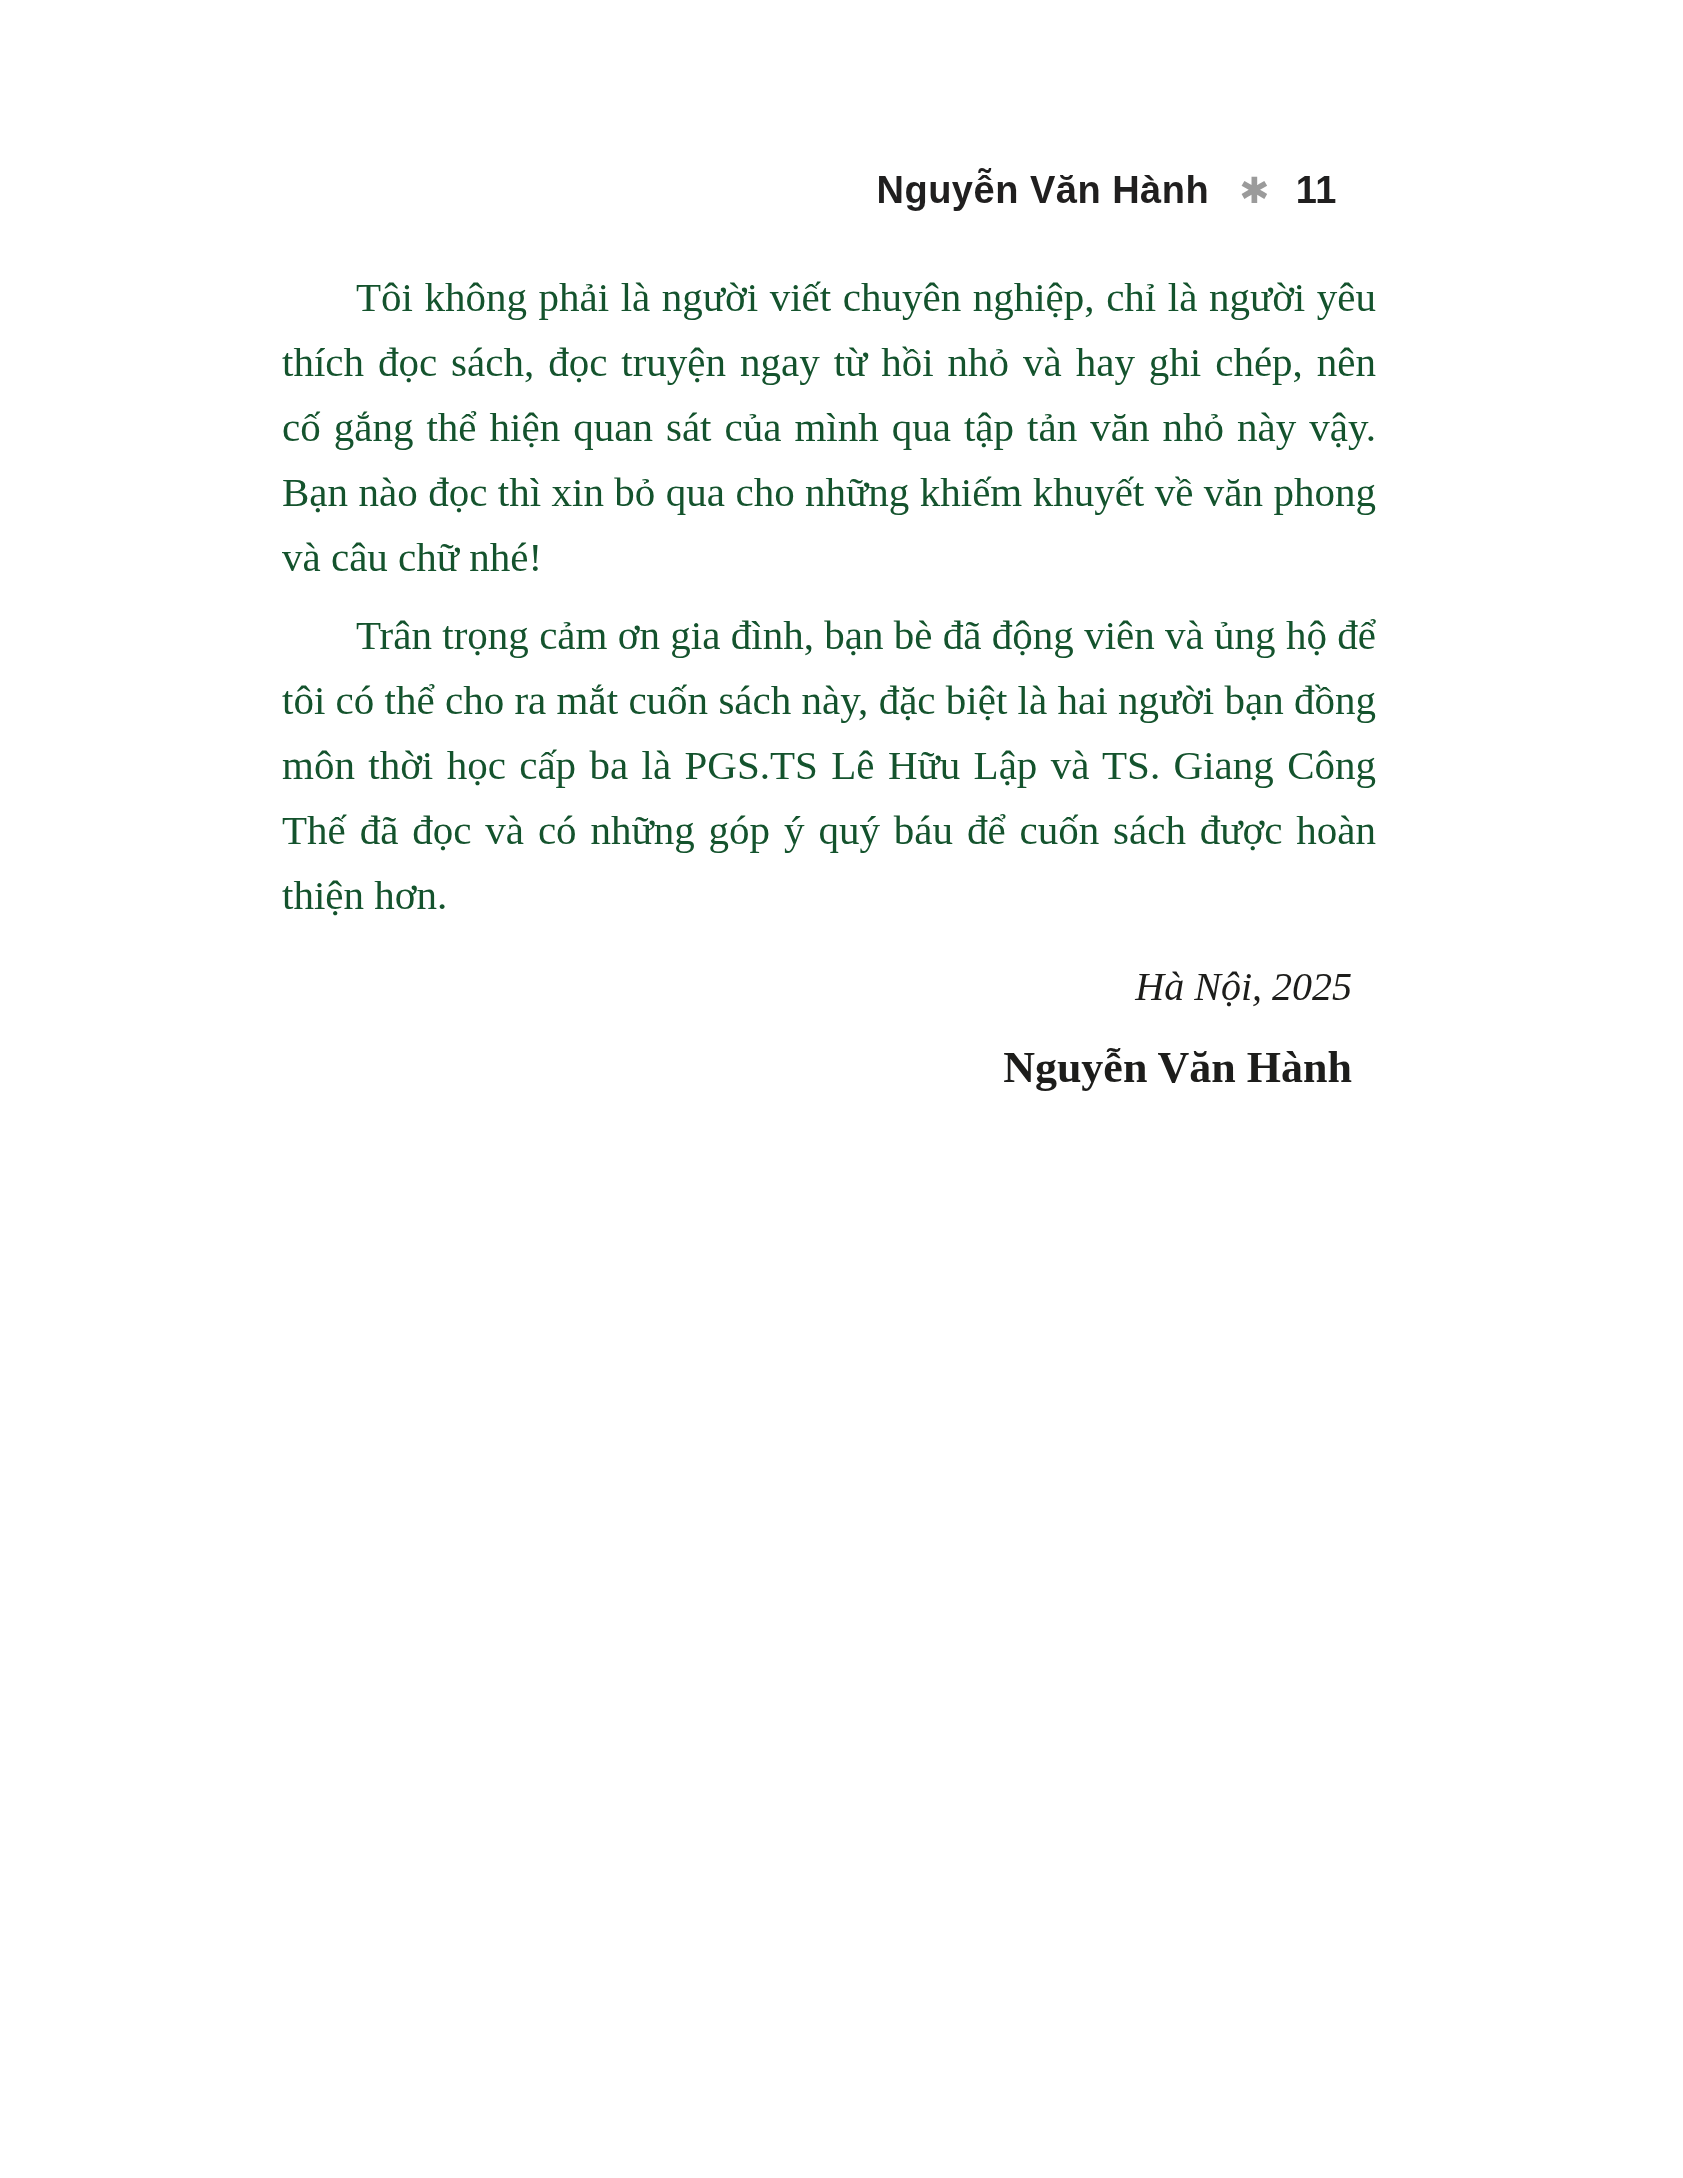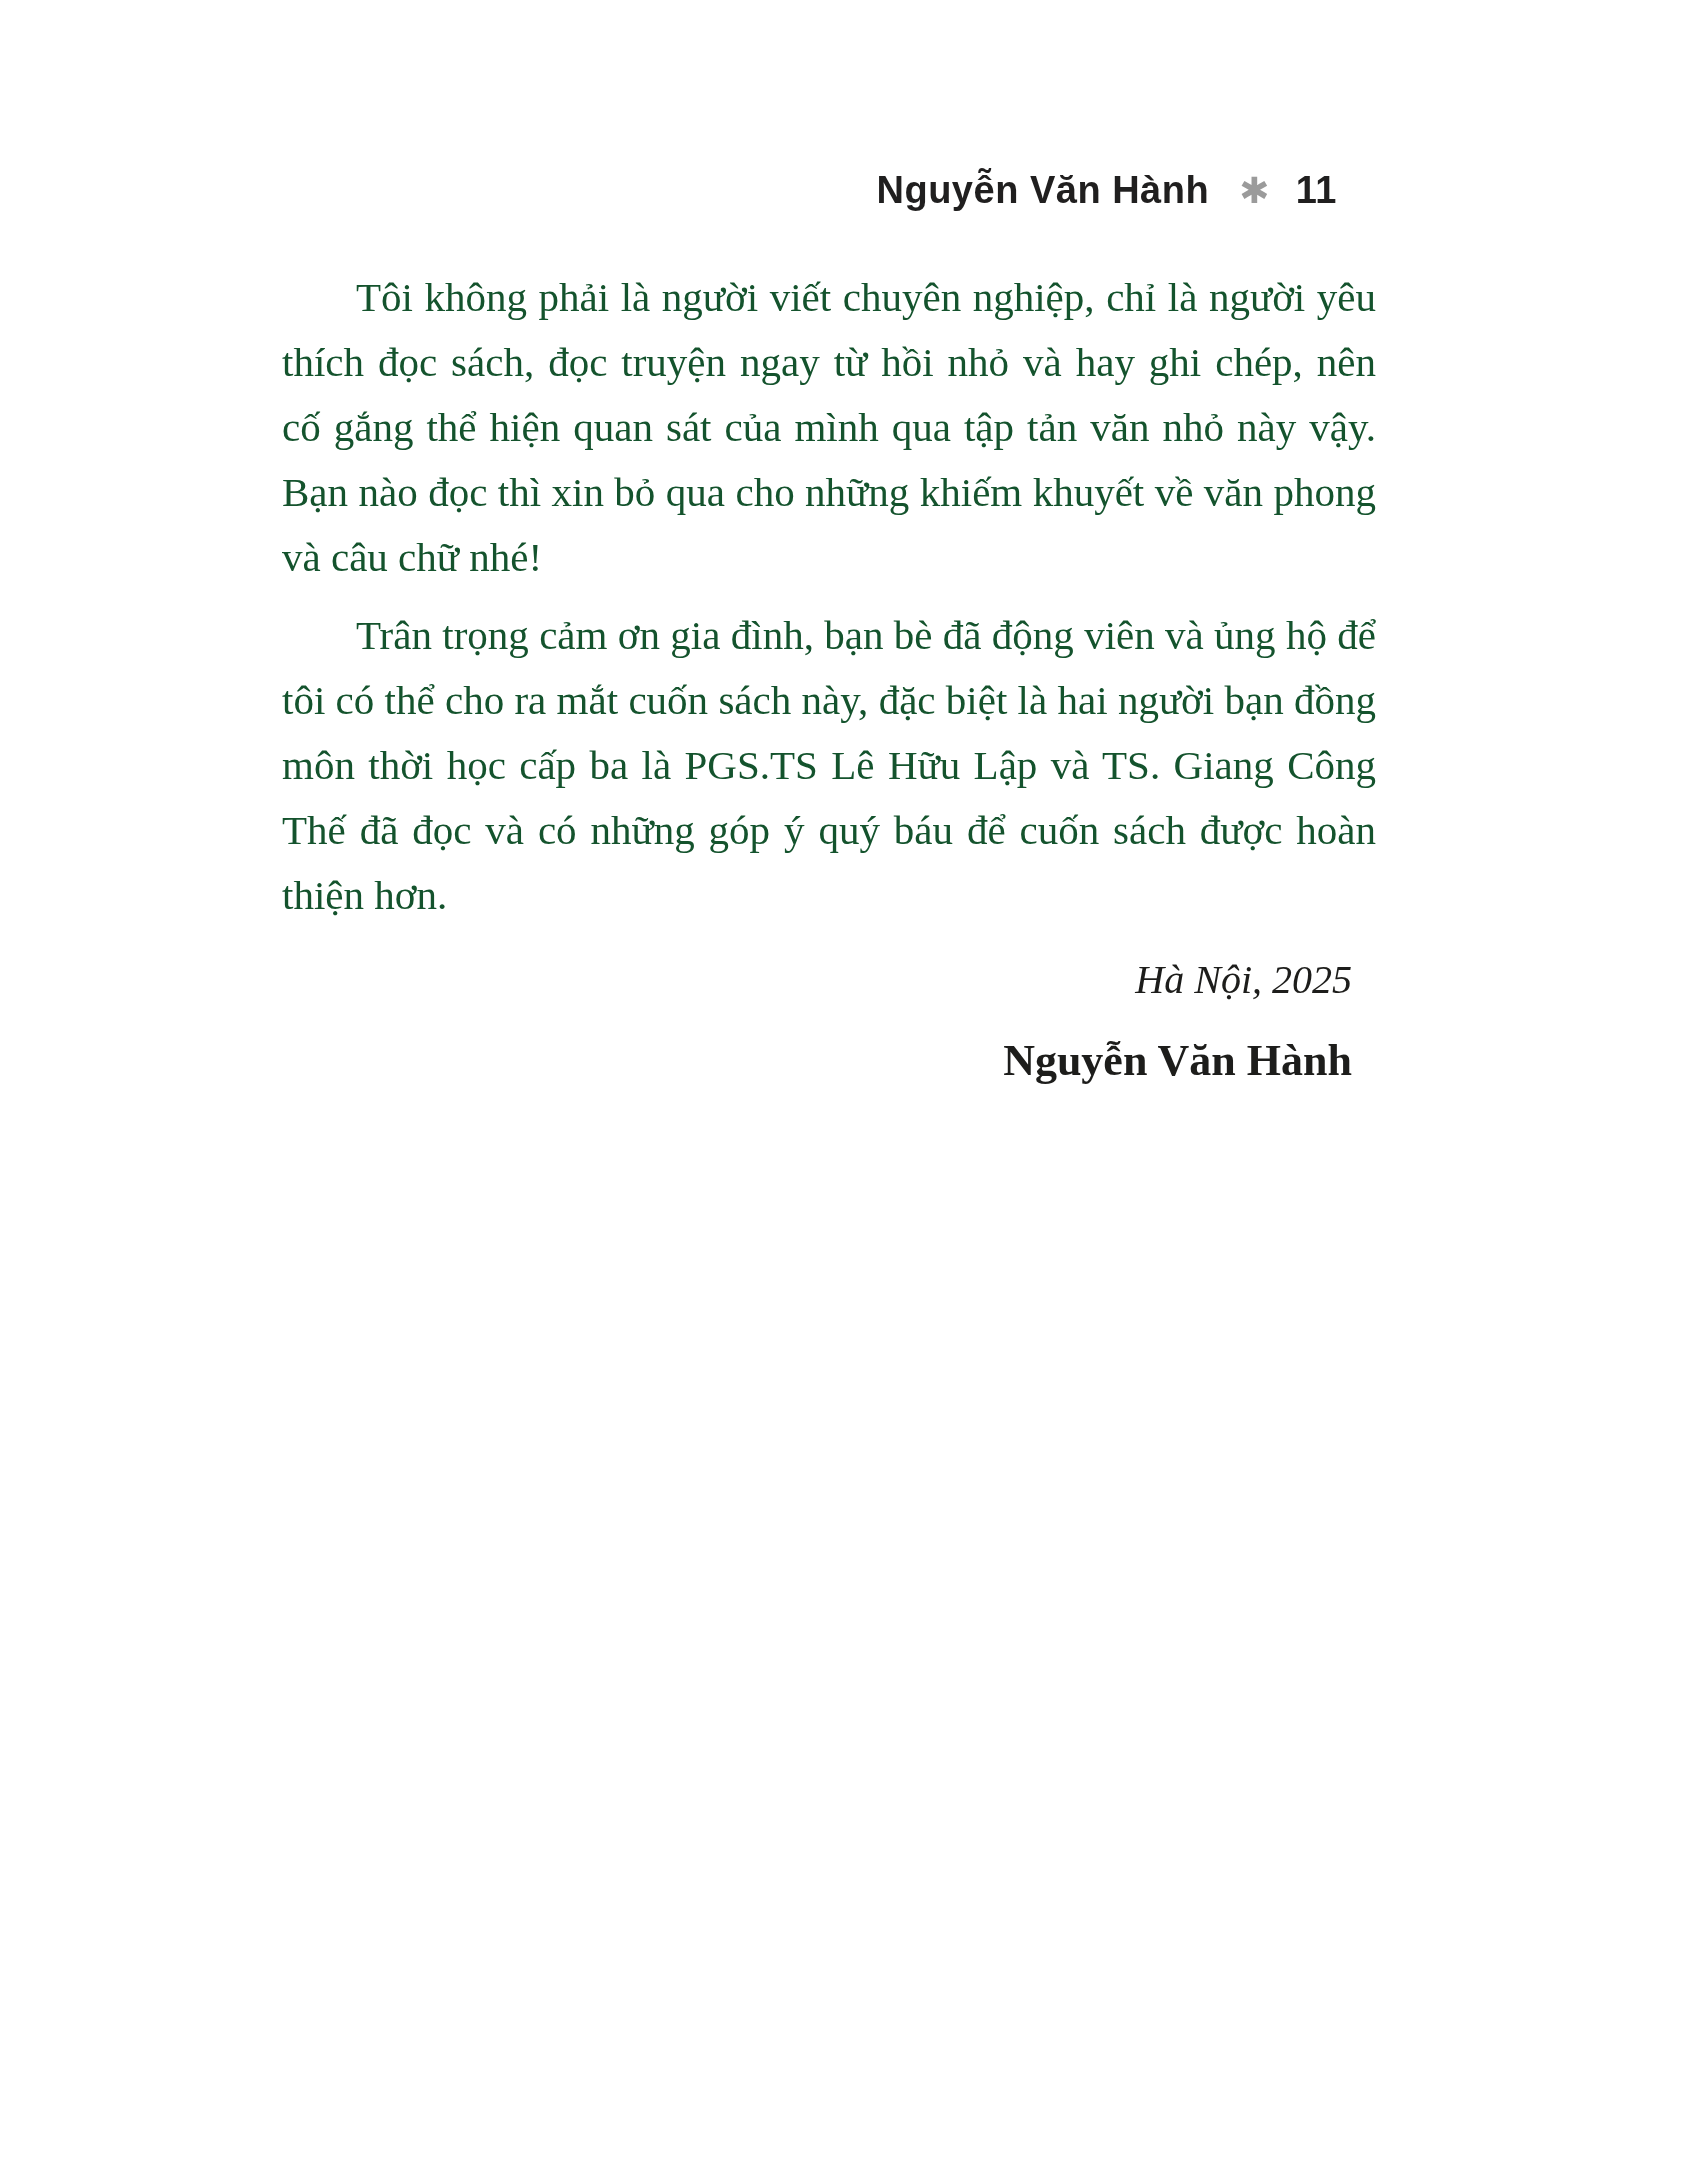--- a/index.html
+++ b/index.html
@@ -51,21 +51,21 @@
     margin: 0 0 13px 0;
     font-size: 41px;
     line-height: 65px;
     text-align: justify;
     text-indent: 74px;
     color: #14532d;
   }
 
   
   .signature {
-    margin-top: 24px;
+    margin-top: 31px;
     text-align: right;
     padding-right: 24px;
   }
   .signature .place-date {
     font-style: italic;
     font-size: 40px;
     line-height: 55px;
     margin: 0;
   }
   .signature .author-name {

